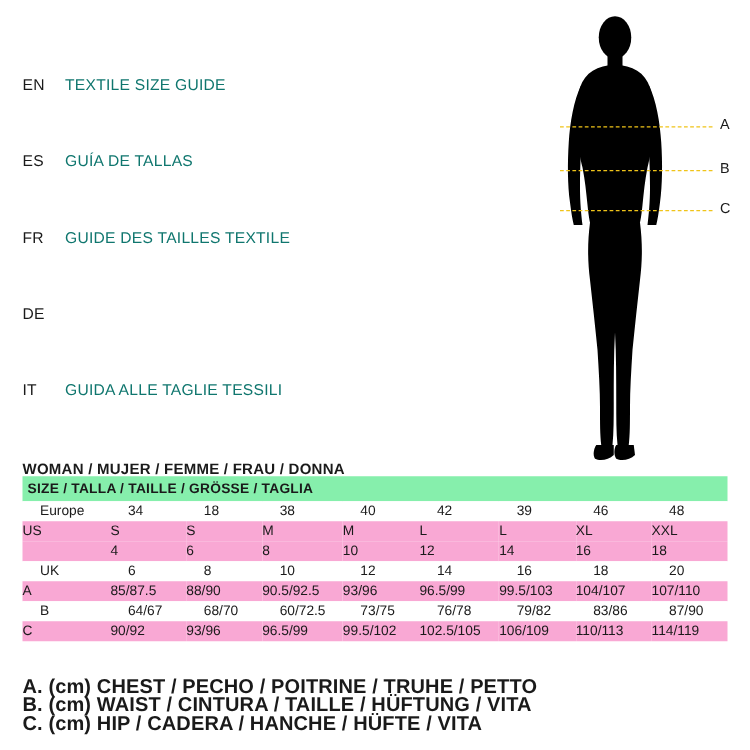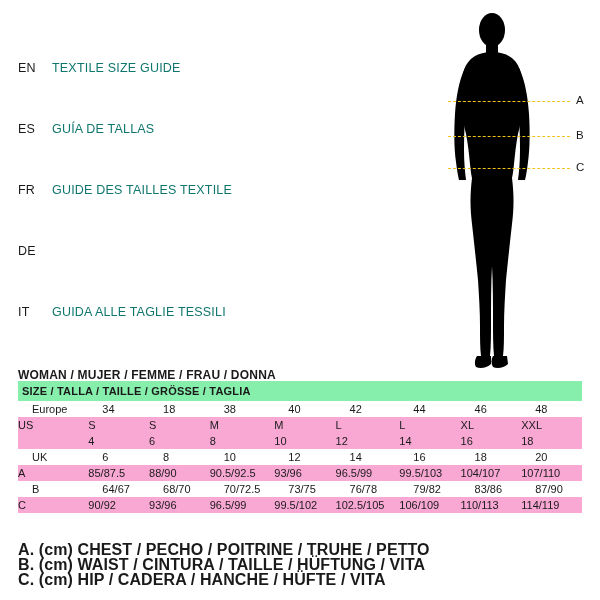--- a/index.html
+++ b/index.html
@@ -229,21 +229,21 @@
           <td colspan="9">SIZE / TALLA / TAILLE / GRÖSSE / TAGLIA</td>
         </tr>
 
         <tr class="light">
           <td class="label-col">Europe</td>
           <td class="val">34</td>
           <td class="val">18</td>
           <td class="val">38</td>
           <td class="val">40</td>
           <td class="val">42</td>
-          <td class="val">44</td>
+          <td class="val">39</td>
           <td class="val">46</td>
           <td class="val">48</td>
         </tr>
 
         <tr class="shade">
           <td class="label-col">US</td>
           <td class="val">S</td>
           <td class="val">S</td>
           <td class="val">M</td>
           <td class="val">M</td>
@@ -286,21 +286,21 @@
           <td class="val">96.5/99</td>
           <td class="val">99.5/103</td>
           <td class="val">104/107</td>
           <td class="val">107/110</td>
         </tr>
 
         <tr class="light">
           <td class="label-col">B</td>
           <td class="val">64/67</td>
           <td class="val">68/70</td>
-          <td class="val">70/72.5</td>
+          <td class="val">60/72.5</td>
           <td class="val">73/75</td>
           <td class="val">76/78</td>
           <td class="val">79/82</td>
           <td class="val">83/86</td>
           <td class="val">87/90</td>
         </tr>
 
         <tr class="shade">
           <td class="label-col">C</td>
           <td class="val">90/92</td>

